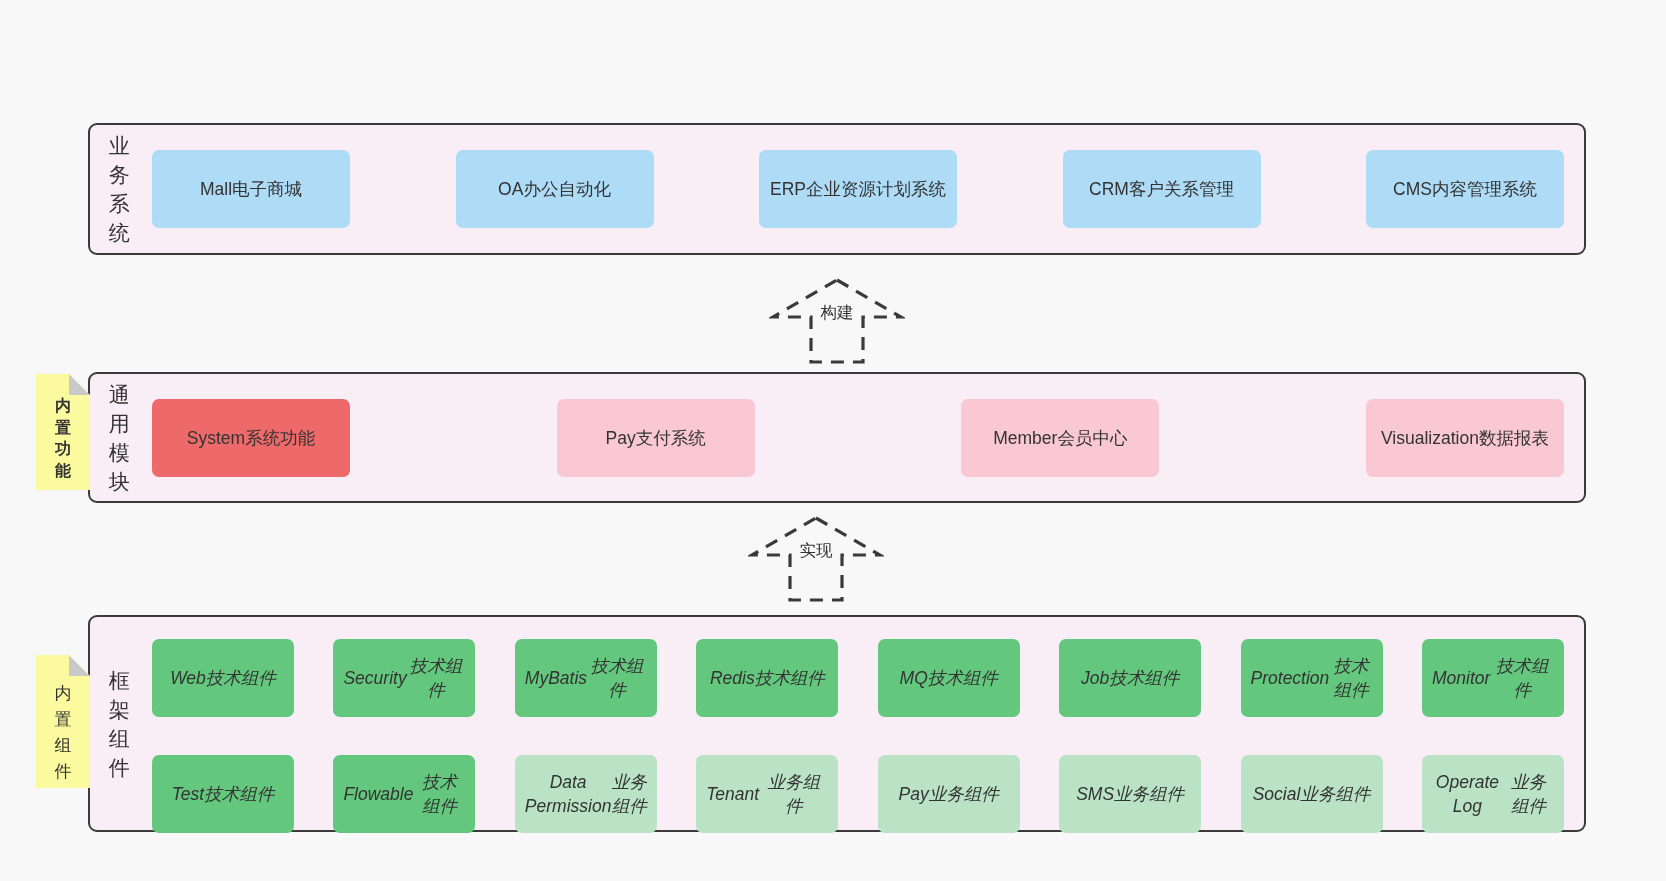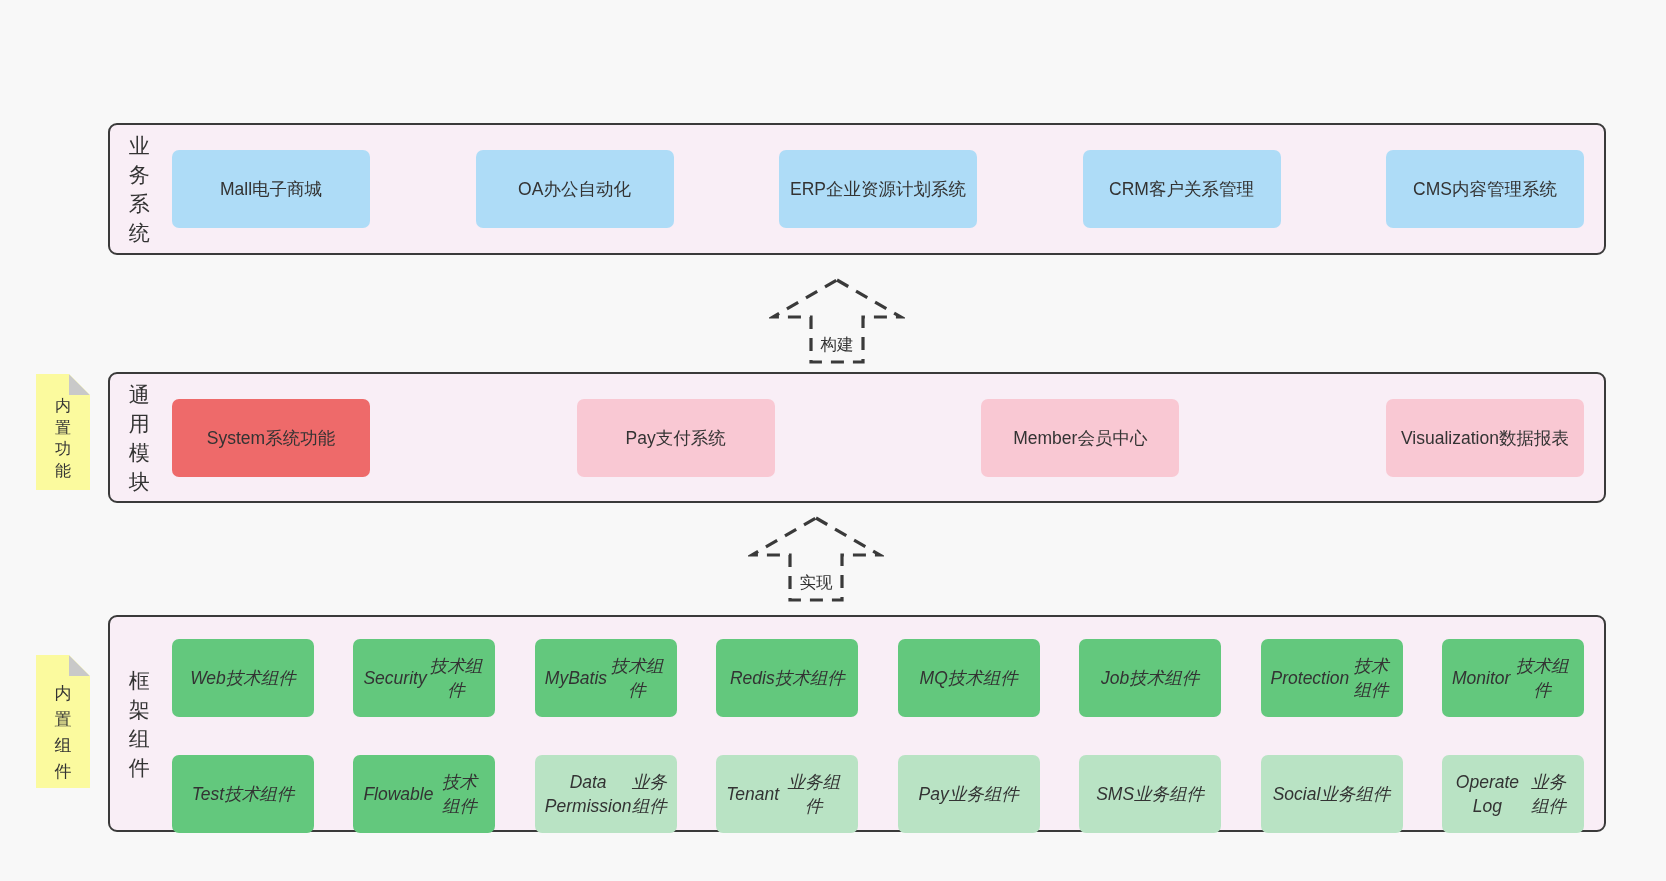--- a/index.html
+++ b/index.html
@@ -18,21 +18,20 @@
   .layer{
     position:absolute;
     left:88px;width:1498px;
     background:var(--layer-bg,#f9eef6);
     border:2px solid var(--layer-border,#3a3a3a);
     border-radius:9px;
     box-sizing:border-box;
     display:flex;align-items:center;
     padding:0 20px 0 62px;
     z-index:1;
-    margin-left:20px;
   }
   .layer-business{top:123px;height:132px;}
   .layer-modules{top:372px;height:131px;}
   .layer-components{top:615px;height:217px;align-items:flex-start;padding-top:22px;padding-bottom:14px;}
   .vlabel{
     position:absolute;left:15px;top:50%;transform:translateY(-50%);
     width:1.35em;font-size:21px;line-height:29px;
     text-align:center;word-break:break-all;color:var(--text,#333);
   }
   .boxes{flex:1;display:flex;justify-content:space-between;}
@@ -51,32 +50,32 @@
   .v-green{background:var(--green,#63c87d);}
   .v-green-light{background:var(--green-light,#b9e3c4);}
   
   .arrow{position:absolute;width:136px;height:90px;z-index:2;}
   .arrow-1{left:769px;top:276px;}
   .arrow-2{left:748px;top:514px;}
   .arrow svg{display:block;width:136px;height:90px;}
   .arrow .arrow-label{
     position:absolute;top:24px;left:50%;transform:translateX(-50%);
     background:var(--page-bg,#f8f8f8);
-    font-size:16.5px;line-height:22px;padding:1px 5px;white-space:nowrap;margin-top:32px;
+    font-size:16.5px;line-height:22px;padding:1px 5px;white-space:nowrap;
   }
   
   .sticky{
     position:absolute;left:36px;width:54px;
     background:var(--sticky-yellow,#fbfa9e);
     clip-path:polygon(0 0,calc(100% - 21px) 0,100% 21px,100% 100%,0 100%);
     z-index:2;
     box-sizing:border-box;
     text-align:center;color:var(--text,#333);
   }
-  .sticky-modules{top:374px;height:116px;font-size:16px;line-height:21.5px;padding-top:21px;}
+  .sticky-modules{top:374px;height:116px;font-size:16px;line-height:21.5px;padding-top:21px;font-weight:bold;}
   .sticky-components{top:655px;height:133px;font-size:17px;line-height:26px;padding-top:26px;}
   .sticky .fold{
     position:absolute;top:0;right:0;width:21px;height:21px;
     background:var(--sticky-fold,#c9c9c9);
     clip-path:polygon(0 0,100% 100%,0 100%);
   }
   .sticky .vtext{
     display:inline-block;width:1.2em;word-break:break-all;
   }
 </style>

